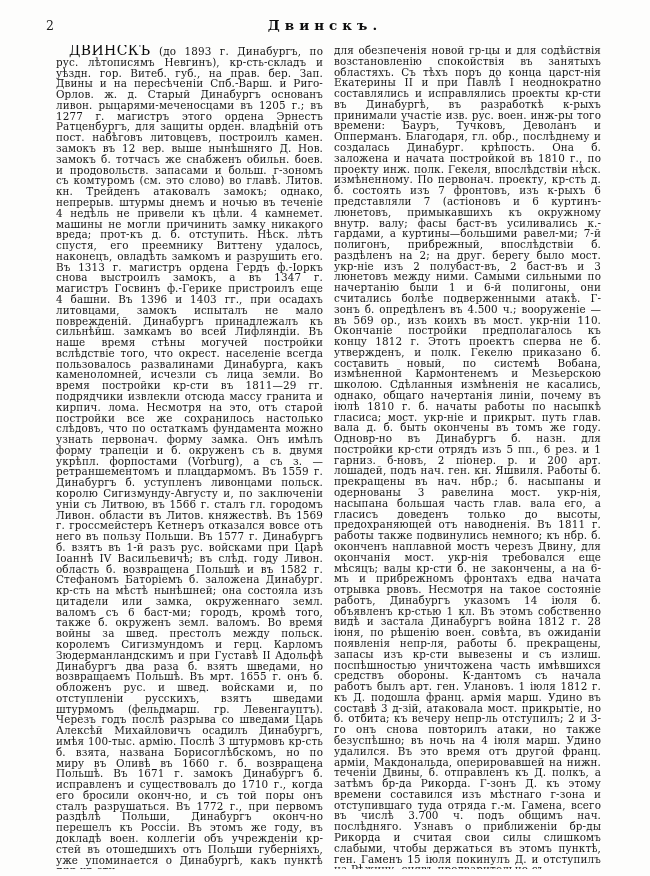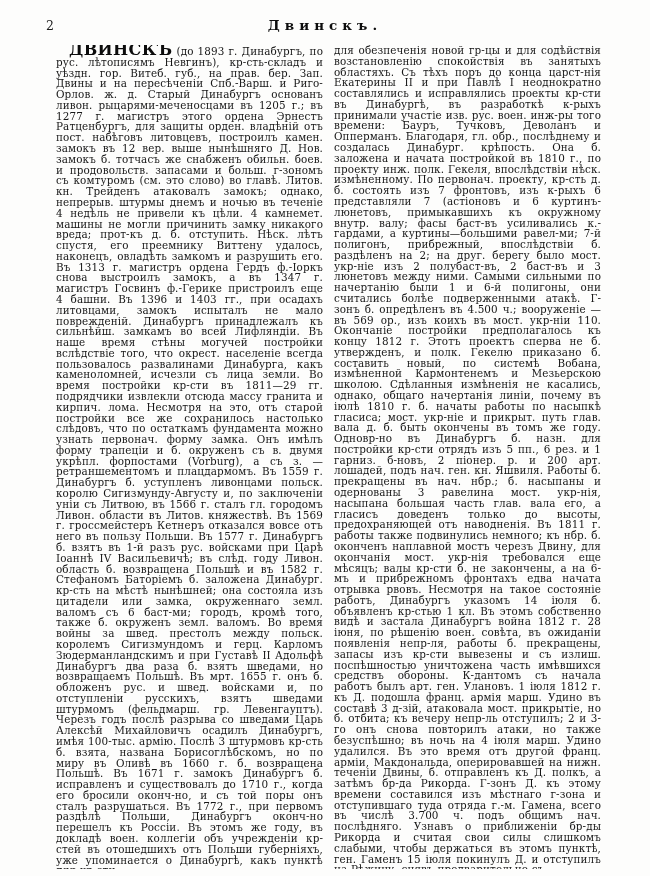--- a/index.html
+++ b/index.html
@@ -56,22 +56,22 @@
     word-spacing: 0.4px;
     color: #161616;
   }
   .column p {
     margin: 0;
   }
   .lead-paragraph {
     text-indent: 13px;
   }
   .headword {
-    font-weight: 700;
-    font-size: 16px;
+    font-weight: 400;
+    font-size: 14px;
     letter-spacing: 0.4px;
     color: #0c0c0c;
   }
 </style>
 </head>
 <body>
 
 <div class="sheet">
 
   <div class="page-number">2</div>

